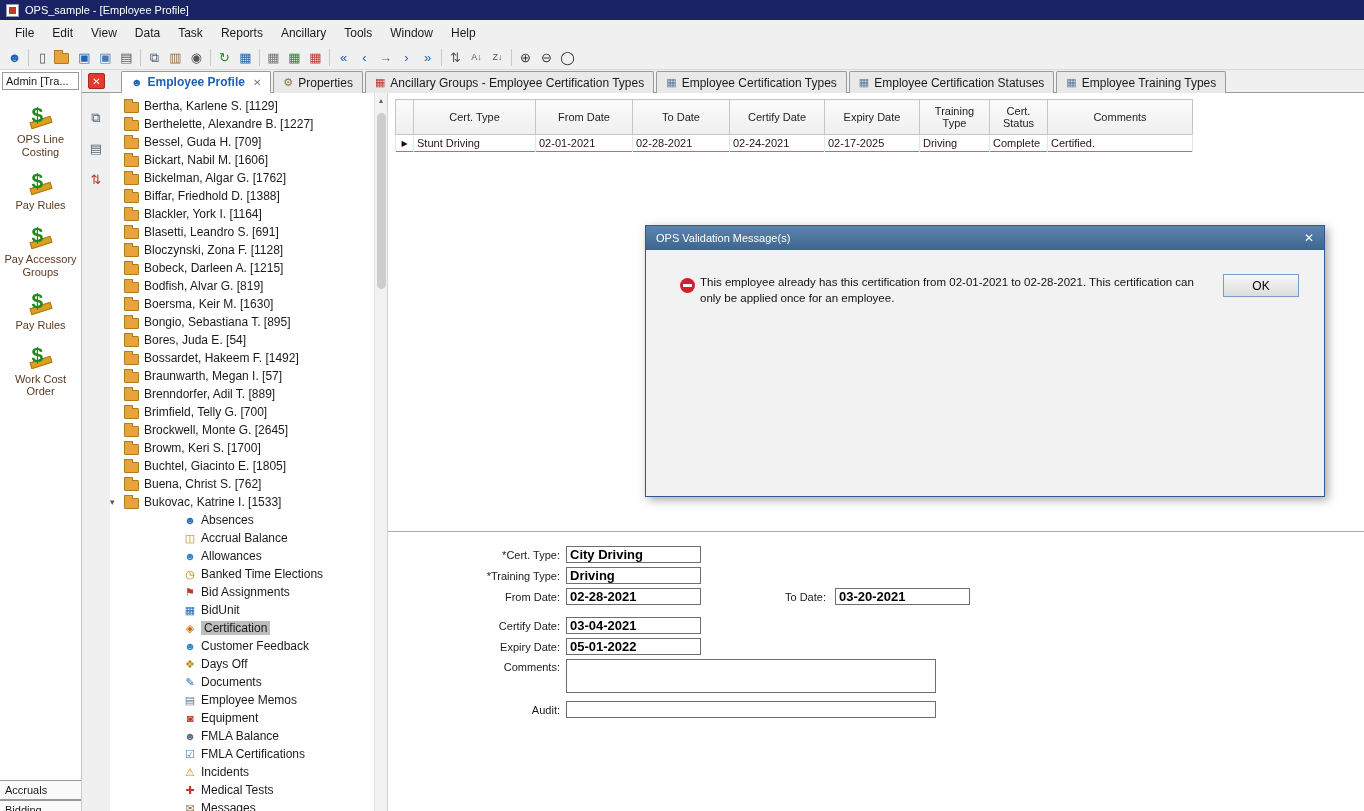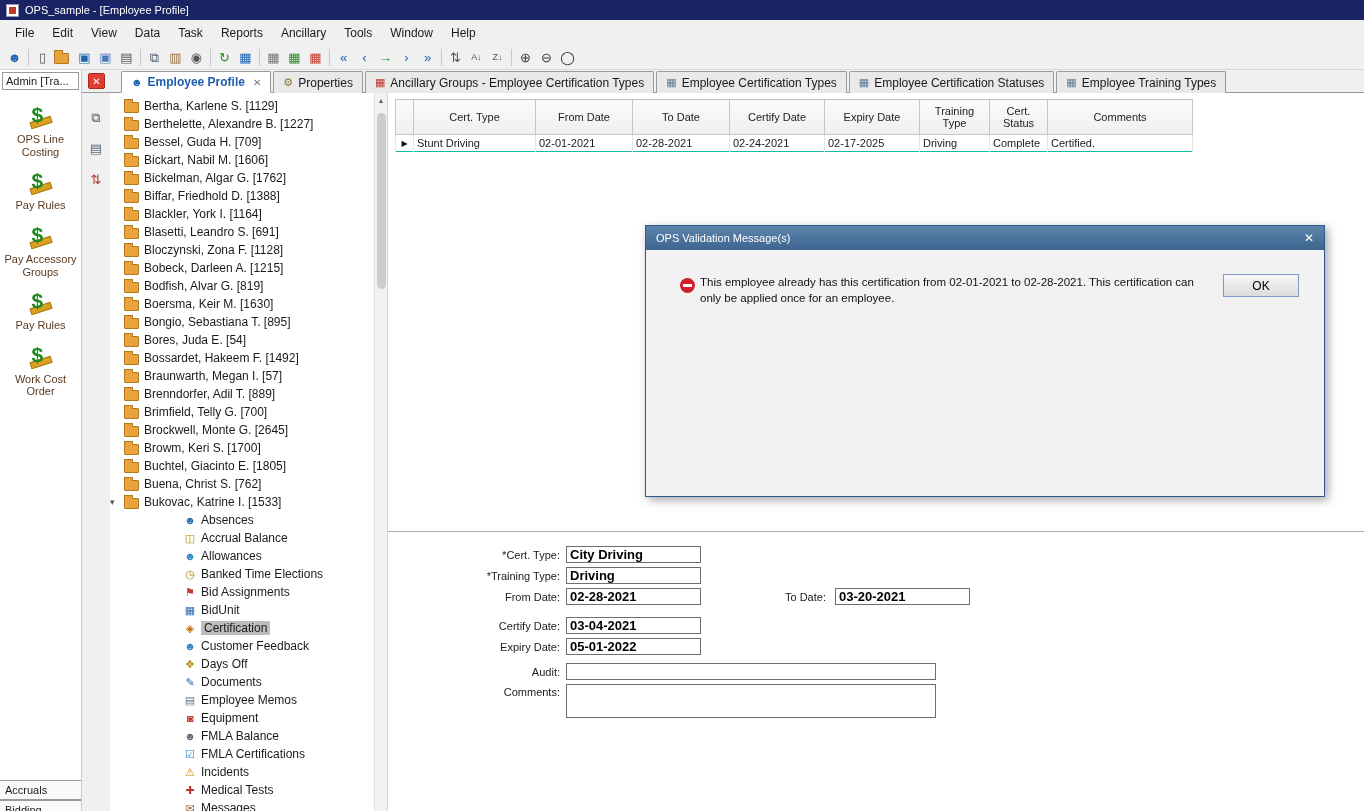--- a/index.html
+++ b/index.html
@@ -543,27 +543,27 @@
           </div>
           <div class="vgap"></div>
           <div class="frow">
             <span class="flabel">Certify Date:</span>
             <input class="finput" value="03-04-2021" style="">
           </div>
           <div class="frow">
             <span class="flabel">Expiry Date:</span>
             <input class="finput" value="05-01-2022" style="">
           </div>
+          <div class="frow top">
+            <span class="flabel">Comments:</span>
+            <textarea class="fcomments" style=""></textarea>
+          </div>
           <div class="frow audit">
             <span class="flabel">Audit:</span>
             <input class="faudit" style="">
-          </div>
-          <div class="frow top">
-            <span class="flabel">Comments:</span>
-            <textarea class="fcomments" style=""></textarea>
           </div>
         </div>
       </div>
     </div>
   </div>
 </div>
 
 <div class="dialog">
   <div class="dialog-title">
     <span>OPS Validation Message(s)</span>

